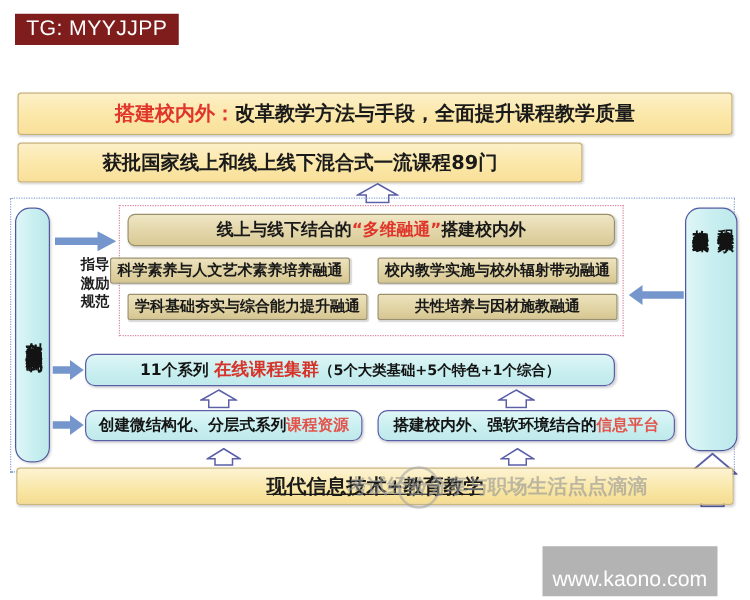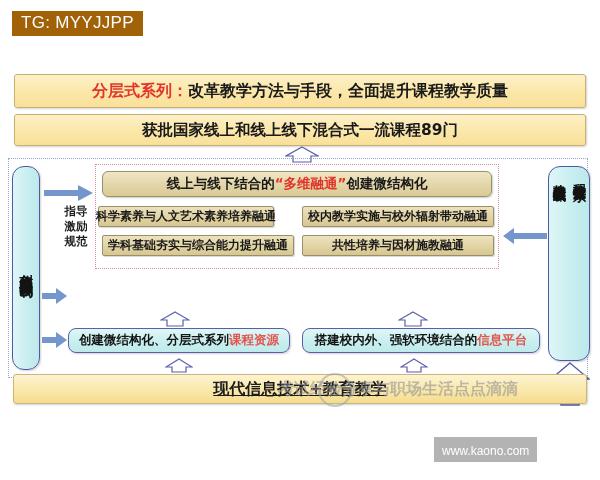--- a/index.html
+++ b/index.html
@@ -7,31 +7,31 @@
     width:600px;height:480px;
     background:#ffffff;
     font-family:"Liberation Sans","DejaVu Sans",sans-serif;
     position:relative;overflow:hidden;
   }
   .stage{position:absolute;left:0;top:0;width:600px;height:480px;}
 
   
   .tg-badge{
     position:absolute;left:12px;top:11px;
-    background:#a16207;color:#fdfdfd;
+    background:#7f1d1d;color:#fdfdfd;
     font-size:17px;letter-spacing:.3px;
     padding:3px 9px 5px 9px;
     line-height:1;
   }
 
   
   .wm-url{
     position:absolute;left:434px;top:437px;
     background:#b3b3b3;color:#ffffff;
-    font-size:12px;padding:8px 8px 5px 8px;line-height:1;
+    font-size:17px;padding:18px 8px 5px 8px;line-height:1;
   }
 
   
   .box{
     position:absolute;box-sizing:border-box;
     display:flex;align-items:center;justify-content:center;
     text-align:center;
     font-family:"DejaVu Sans","Liberation Sans",sans-serif;
     font-weight:bold;
     white-space:nowrap;
@@ -40,21 +40,21 @@
   
   .banner{
     background:linear-gradient(to bottom,#fdf0c8 0%,#fbe7a8 55%,#f9e09a 100%);
     border:1px solid #c8b070;
     border-radius:3px;
     box-shadow:1px 1px 2px rgba(0,0,0,.18);
     color:#1a1a1a;
   }
   #goal-banner{left:14px;top:74px;width:572px;height:34px;font-size:16px;}
   #goal-banner .hl{color:#e0352b;}
-  #achieve-banner{left:14px;top:114px;width:572px;height:32px;font-size:15.5px;}
+  #achieve-banner{left:14px;top:114px;width:452px;height:32px;font-size:15.5px;}
 
   
   #tech-banner{
     left:13px;top:374px;width:574px;height:30px;font-size:16px;
     background:linear-gradient(to bottom,#fdf3d2 0%,#f9e7a6 60%,#f5dc90 100%);
     border:1px solid #cbb579;
     color:#1a1a1a;
     text-decoration:underline;
   }
 
@@ -77,21 +77,21 @@
   #mode-reform{left:102px;top:171px;width:390px;height:26px;font-size:13.5px;}
   #mode-reform .hl{color:#e0352b;}
 
   .tan-sub{
     background:linear-gradient(to bottom,#ece2bd 0%,#e0d2a2 60%,#d6c691 100%);
     border:1px solid #9a8f68;
     border-radius:2px;
     color:#191919;font-size:12px;
     box-shadow:1px 1px 1px rgba(0,0,0,.16);
   }
-  #fuse-1{left:98px;top:206px;width:176px;height:21px;}
+  #fuse-1{left:88px;top:206px;width:192px;height:21px;}
   #fuse-2{left:302px;top:206px;width:192px;height:21px;align-items:center;}
   #fuse-3{left:102px;top:235px;width:192px;height:21px;}
   #fuse-4{left:302px;top:235px;width:192px;height:21px;}
 
   
   .cyan{
     background:linear-gradient(to bottom,#dff6f6 0%,#c9eff0 55%,#bfe9eb 100%);
     border:1.4px solid #5a5fa8;
     border-radius:8px;
     box-shadow:1px 1px 2px rgba(0,0,0,.18);
@@ -162,21 +162,21 @@
     border:2px solid rgba(160,160,160,.55);
     pointer-events:none;
   }
 </style>
 </head>
 <body>
 
 <div class="stage">
 
   <div class="box banner" id="goal-banner">
-    <span><span class="hl">分层式系列：</span><span>改革教学方法与手段，全面提升课程教学质量</span></span>
+    <span><span class="hl">搭建校内外：</span><span>改革教学方法与手段，全面提升课程教学质量</span></span>
   </div>
 
   <div class="box banner" id="achieve-banner">
     <span>获批国家线上和线上线下混合式一流课程89门</span>
   </div>
 
   <div class="upchev" style="left:285px;top:146px;">
     <svg width="34" height="17" viewBox="0 0 34 17">
       <polygon points="17,1 33,10 26,10 26,16 8,16 8,10 1,10" fill="#ffffff" stroke="#5a5fa8" stroke-width="1.2"></polygon>
     </svg>
@@ -208,37 +208,43 @@
   </div>
 
   <div class="harrow" style="left:42px;top:332px;">
     <svg width="26" height="16" viewBox="0 0 26 16">
       <polygon points="0,5 14,5 14,0 25,8 14,16 14,11 0,11" fill="#7596cc"></polygon>
     </svg>
   </div>
 
   <div class="box tan" id="mode-reform">
     <span>
-      <span>线上与线下结合的</span><span class="hl">“多维融通”</span><span>创建微结构化</span>
+      <span>线上与线下结合的</span><span class="hl">“多维融通”</span><span>搭建校内外</span>
     </span>
   </div>
 
   <div class="box tan-sub" id="fuse-1">
     <span>科学素养与人文艺术素养培养融通</span>
   </div>
   <div class="box tan-sub" id="fuse-2">
     <span>校内教学实施与校外辐射带动融通</span>
   </div>
   <div class="box tan-sub" id="fuse-4">
     <span>共性培养与因材施教融通</span>
   </div>
   <div class="box tan-sub" id="fuse-3">
     <span>学科基础夯实与综合能力提升融通</span>
   </div>
 
+  <div class="box cyan" id="cluster">
+    <span>
+      <span>11个系列</span>
+      <span class="big">在线课程集群</span><span class="sm">（5个大类基础+5个特色+1个综合）</span>
+    </span>
+  </div>
 
   <div class="upchev" style="left:160px;top:311px;">
     <svg width="30" height="16" viewBox="0 0 30 16">
       <polygon points="15,1 29,9 23,9 23,15 7,15 7,9 1,9" fill="#ffffff" stroke="#5a5fa8" stroke-width="1.2"></polygon>
     </svg>
   </div>
   <div class="upchev" style="left:398px;top:311px;">
     <svg width="30" height="16" viewBox="0 0 30 16">
       <polygon points="15,1 29,9 23,9 23,15 7,15 7,9 1,9" fill="#ffffff" stroke="#5a5fa8" stroke-width="1.2"></polygon>
     </svg>

